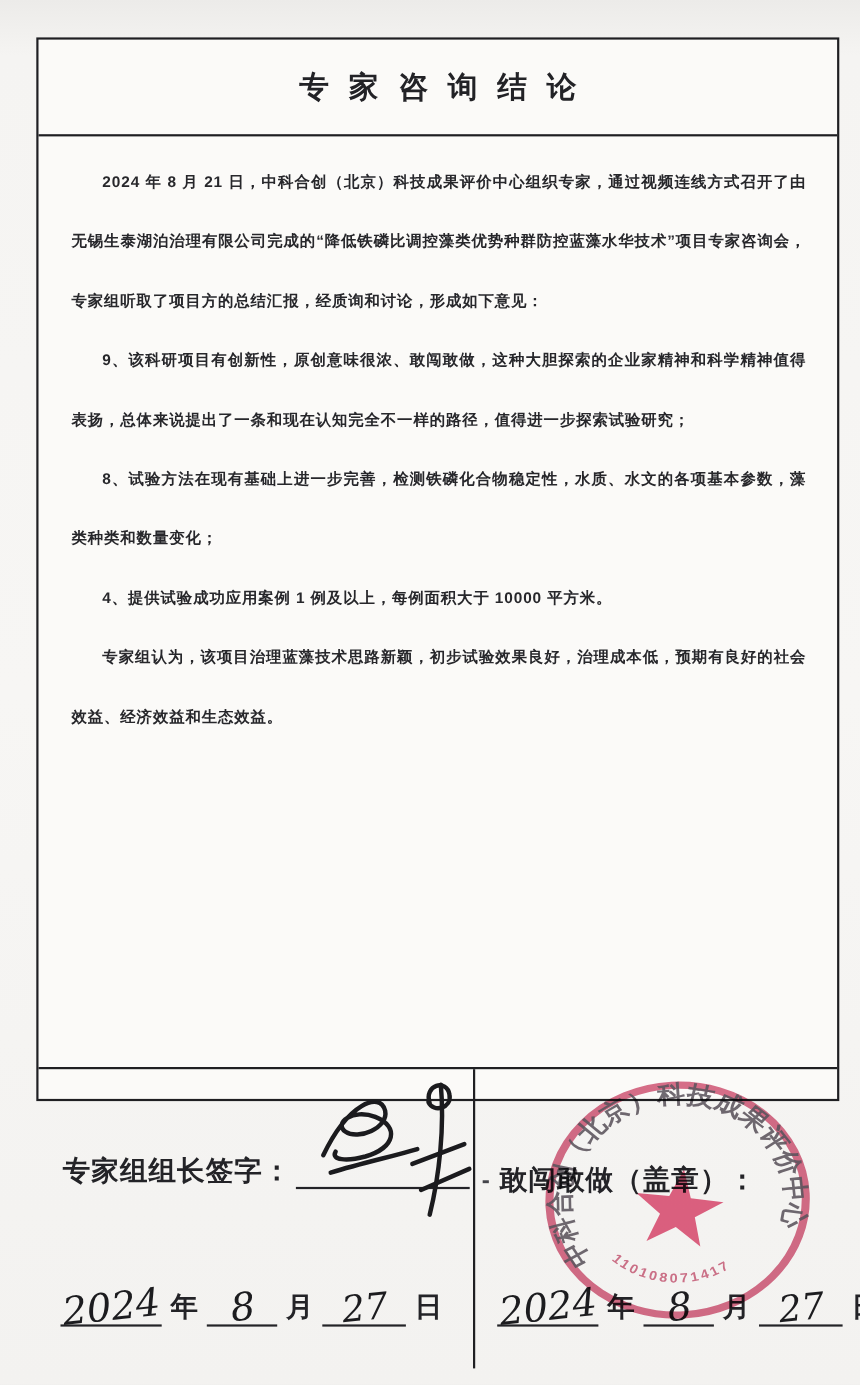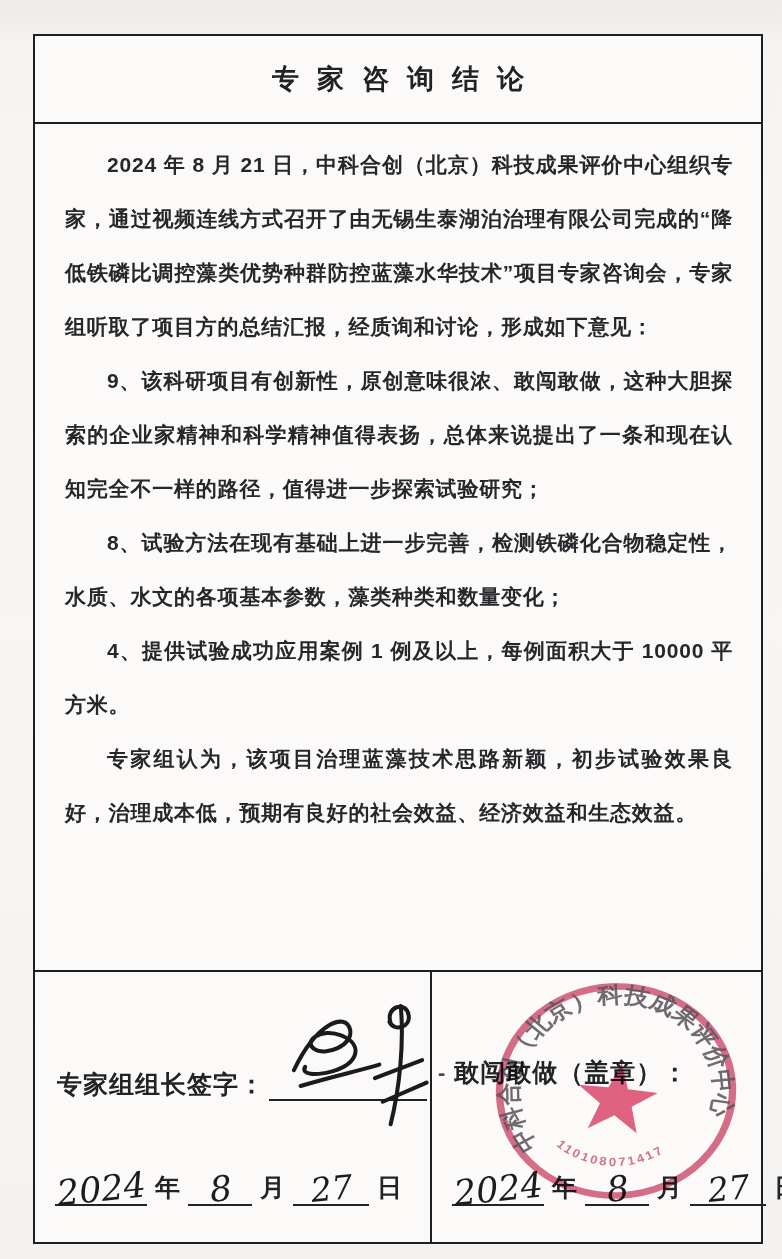--- a/index.html
+++ b/index.html
@@ -8,21 +8,21 @@
     background:#e9e7e5;
     font-family:"Liberation Sans",sans-serif;
     position:relative;
     overflow:hidden;
   }
   .paper{
     position:absolute;inset:0;
     background:linear-gradient(180deg,#ecebe9 0%,#f5f4f2 4%,#f7f6f4 50%,#f3f2f0 100%);
   }
   .doc{
-    position:absolute;left:33px;top:34px;width:730px;height:1210px;
+    position:absolute;left:33px;top:34px;width:730px;height:967px;
     border:2.5px solid #1f1f22;
     background:#fbfaf8;
     box-sizing:border-box;
   }
   .title-row{
     height:88px;
     border-bottom:2.5px solid #1f1f22;
     display:flex;align-items:center;justify-content:center;
     box-sizing:border-box;
   }
@@ -32,34 +32,34 @@
     letter-spacing:18px;text-indent:18px;
   }
   .body-row{
     height:848px;
     border-bottom:2.5px solid #1f1f22;
     box-sizing:border-box;
     padding:14px 28px 0 30px;
   }
   .body-row p{
     margin:0;
-    font-size:21px;line-height:54px;
+    font-size:14px;line-height:54px;
     font-weight:600;color:#27272b;
     letter-spacing:0.8px;
     text-indent:2em;
     text-align:justify;
   }
   .bottom-row{
     height:272px;display:flex;box-sizing:border-box;
   }
   .cell{position:relative;box-sizing:border-box;}
   .cell-left{width:397px;border-right:2.5px solid #1f1f22;}
   .cell-right{flex:1;}
   .sig-row{
-    position:absolute;left:22px;top:96px;
+    position:absolute;left:22px;top:76px;
     display:flex;align-items:flex-end;
     font-size:25px;font-weight:700;color:#232327;
     letter-spacing:1px;white-space:nowrap;
   }
   .sig-underline{
     display:inline-block;width:158px;height:30px;
     border-bottom:2.5px solid #232327;
     margin-left:4px;
   }
   .signature-svg{

